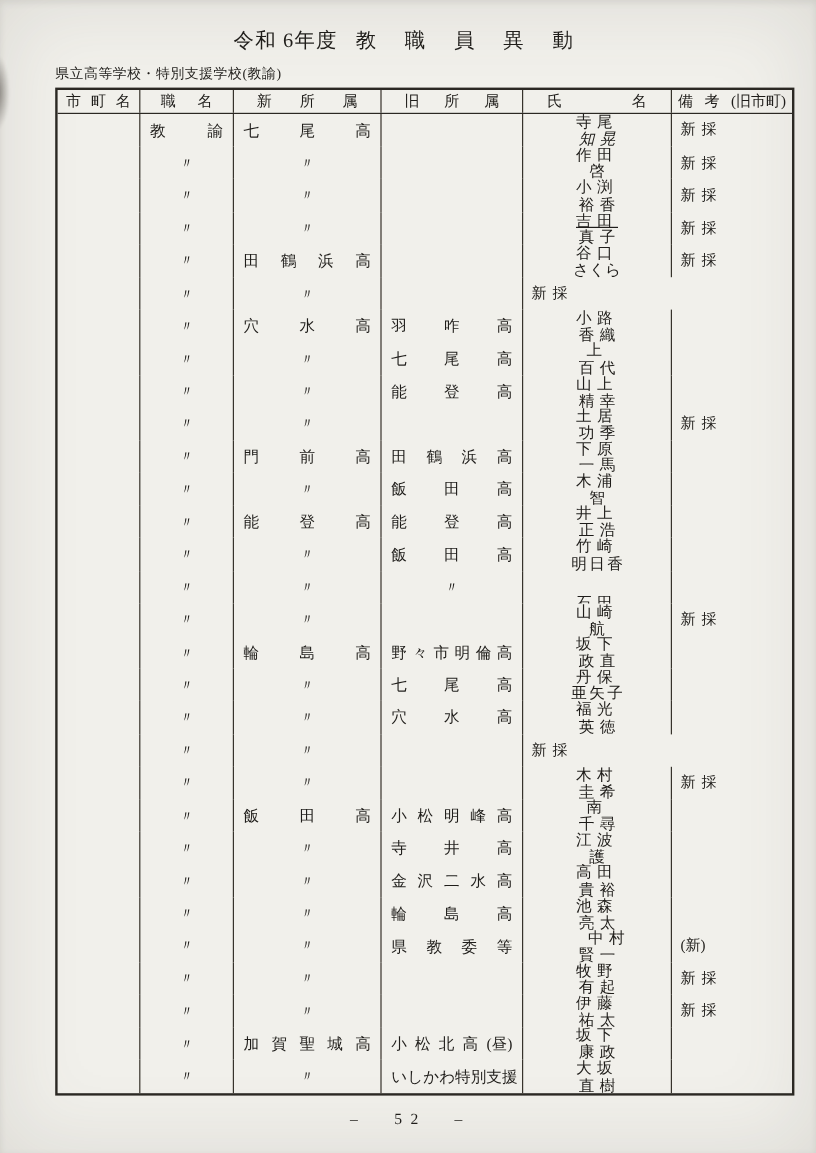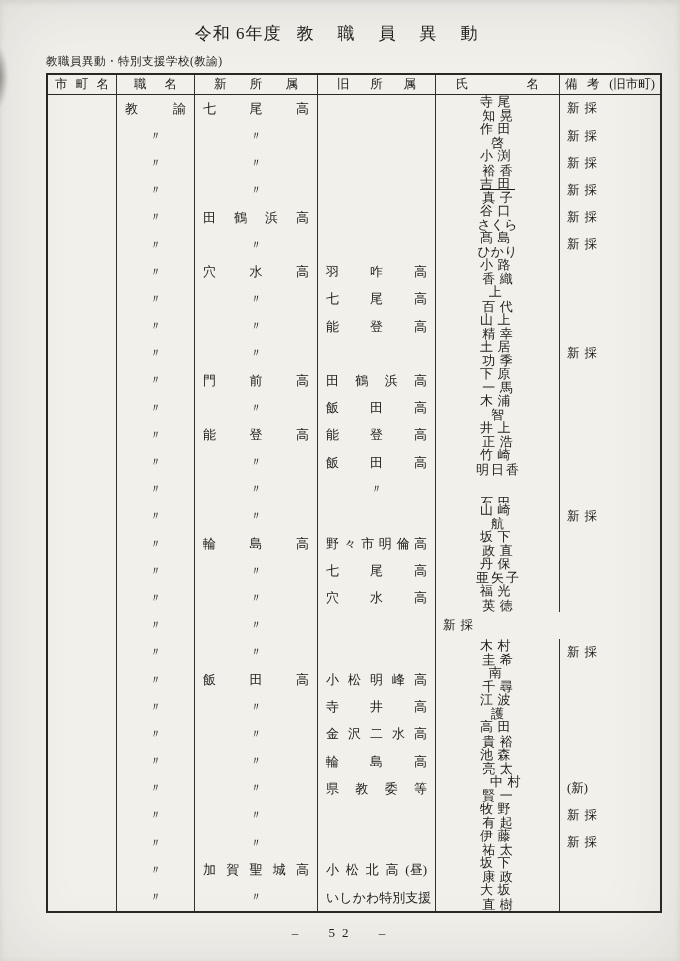--- a/index.html
+++ b/index.html
@@ -64,21 +64,21 @@
   }
 </style>
 </head>
 <body>
 
 <div class="page">
   <div class="smudge"></div>
 
   <h1 class="title"><span class="era">令和 6年度</span><span class="main">教職員異動</span></h1>
 
-  <div class="subtitle">教職員異動・特別支援学校(教諭)</div>
+  <div class="subtitle">県立高等学校・特別支援学校(教諭)</div>
 
   <div class="tbl" id="tbl">
       <div class="row hrow">
         <div class="cell hcell dist">
           <span>市</span>
           <span>町</span>
           <span>名</span>
         </div>
         <div class="cell hcell dist">
           <span>職</span>
@@ -111,21 +111,21 @@
           <span>諭</span>
         </div>
         <div class="cell dist">
           <span>七</span>
           <span>尾</span>
           <span>高</span>
         </div>
         <div class="cell"></div>
         <div class="cell ncell">
           <span style="letter-spacing: 4.5px;">寺尾</span>
-          <span style="letter-spacing: 4.5px; margin-right: -4.5px;">知晃</span>
+          <span style="letter-spacing: 4.5px; margin-right: -4.5px; font-style: italic;">知晃</span>
         </div>
         <div class="cell notecell">
           <span class="note-shinsai">新採</span>
         </div>
       </div>
       <div class="row brow">
         <div class="cell"></div>
         <div class="cell ditto">〃</div>
         <div class="cell ditto">〃</div>
         <div class="cell"></div>
@@ -179,24 +179,20 @@
         </div>
         <div class="cell notecell">
           <span class="note-shinsai">新採</span>
         </div>
       </div>
       <div class="row brow">
         <div class="cell"></div>
         <div class="cell ditto">〃</div>
         <div class="cell ditto">〃</div>
         <div class="cell"></div>
-        <div class="cell ncell">
-          <span style="letter-spacing: 4.5px;">髙島</span>
-          <span style="letter-spacing: 0px;">ひかり</span>
-        </div>
         <div class="cell notecell">
           <span class="note-shinsai">新採</span>
         </div>
       </div>
       <div class="row brow">
         <div class="cell"></div>
         <div class="cell ditto">〃</div>
         <div class="cell dist">
           <span>穴</span>
           <span>水</span>

